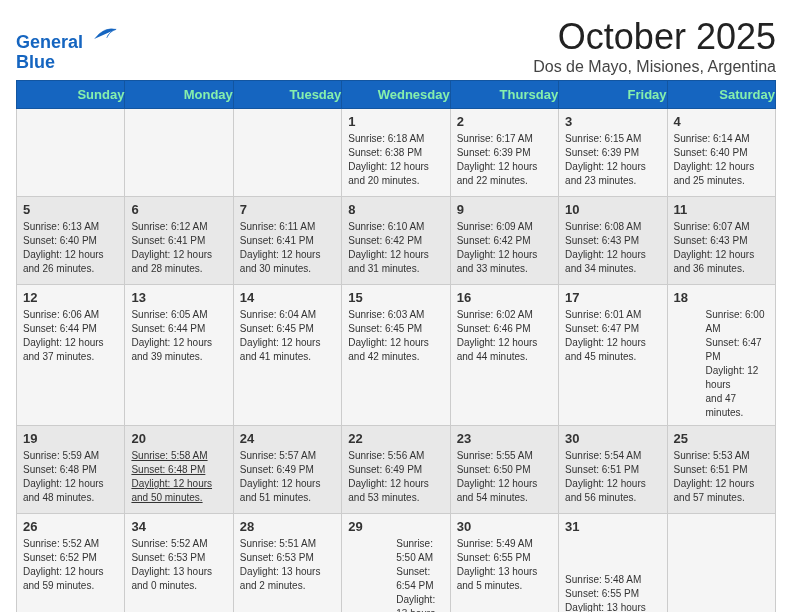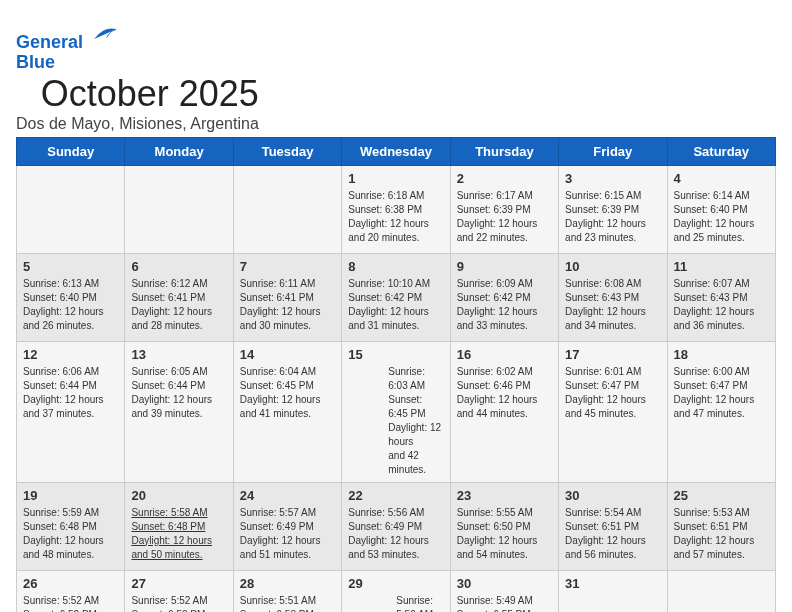--- a/index.html
+++ b/index.html
@@ -8,21 +8,20 @@
       background: #fff;
       width: 792px;
       min-height: 612px;
       padding: 16px;
     }
     .header {
       display: flex;
       align-items: flex-start;
       justify-content: space-between;
       margin-bottom: 4px;
-      flex-direction: column;
     }
     .logo {
       display: flex;
       align-items: center;
       margin-top: 4px;
     }
     .logo-text {
       font-size: 18px;
       font-weight: bold;
       color: #1a1a2e;
@@ -46,23 +45,23 @@
       font-size: 16px;
       color: #444;
     }
     table {
       width: 100%;
       border-collapse: collapse;
       border: 1px solid #ccc;
     }
     thead tr th {
       background-color: #1565c0;
-      color: #ffffff;
-      text-align: center;
-      padding: 6px 8px;
+      color: #86efac;
+      text-align: right;
+      padding: 6px 0;
       font-size: 13px;
       font-weight: bold;
       border: 1px solid #1255a0;
     }
     tbody tr td {
       width: calc(100% / 7);
       vertical-align: top;
       padding: 5px 6px;
       border: 1px solid #ccc;
       font-size: 10.5px;
@@ -174,21 +173,21 @@
         </td>
         <td>
           <span class="day-number">7</span>
           <div class="day-info" style="white-space: pre-line;">Sunrise: 6:11 AM
 Sunset: 6:41 PM
 Daylight: 12 hours
 and 30 minutes.</div>
         </td>
         <td>
           <span class="day-number">8</span>
-          <div class="day-info" style="white-space: pre-line;">Sunrise: 10:10 AM
+          <div class="day-info" style="white-space: pre-line;">Sunrise: 6:10 AM
 Sunset: 6:42 PM
 Daylight: 12 hours
 and 31 minutes.</div>
         </td>
         <td>
           <span class="day-number">9</span>
           <div class="day-info" style="white-space: pre-line;">Sunrise: 6:09 AM
 Sunset: 6:42 PM
 Daylight: 12 hours
 and 33 minutes.</div>
@@ -225,42 +224,42 @@
         </td>
         <td>
           <span class="day-number">14</span>
           <div class="day-info" style="white-space: pre-line;">Sunrise: 6:04 AM
 Sunset: 6:45 PM
 Daylight: 12 hours
 and 41 minutes.</div>
         </td>
         <td>
           <span class="day-number">15</span>
-          <div class="day-info" style="white-space: pre-line; margin-left: 40px;">Sunrise: 6:03 AM
+          <div class="day-info" style="white-space: pre-line;">Sunrise: 6:03 AM
 Sunset: 6:45 PM
 Daylight: 12 hours
 and 42 minutes.</div>
         </td>
         <td>
           <span class="day-number">16</span>
           <div class="day-info" style="white-space: pre-line;">Sunrise: 6:02 AM
 Sunset: 6:46 PM
 Daylight: 12 hours
 and 44 minutes.</div>
         </td>
         <td>
           <span class="day-number">17</span>
           <div class="day-info" style="white-space: pre-line;">Sunrise: 6:01 AM
 Sunset: 6:47 PM
 Daylight: 12 hours
 and 45 minutes.</div>
         </td>
         <td>
           <span class="day-number">18</span>
-          <div class="day-info" style="white-space: pre-line;">Sunrise: 6:00 AM
+          <div class="day-info" style="white-space: pre-line; margin-left: 32px;">Sunrise: 6:00 AM
 Sunset: 6:47 PM
 Daylight: 12 hours
 and 47 minutes.</div>
         </td>
       </tr>
       <tr>
         <td>
           <span class="day-number">19</span>
           <div class="day-info" style="white-space: pre-line;">Sunrise: 5:59 AM
 Sunset: 6:48 PM
@@ -312,21 +311,21 @@
       </tr>
       <tr>
         <td>
           <span class="day-number">26</span>
           <div class="day-info" style="white-space: pre-line;">Sunrise: 5:52 AM
 Sunset: 6:52 PM
 Daylight: 12 hours
 and 59 minutes.</div>
         </td>
         <td>
-          <span class="day-number">27</span>
+          <span class="day-number">34</span>
           <div class="day-info" style="white-space: pre-line;">Sunrise: 5:52 AM
 Sunset: 6:53 PM
 Daylight: 13 hours
 and 0 minutes.</div>
         </td>
         <td>
           <span class="day-number">28</span>
           <div class="day-info" style="white-space: pre-line;">Sunrise: 5:51 AM
 Sunset: 6:53 PM
 Daylight: 13 hours

